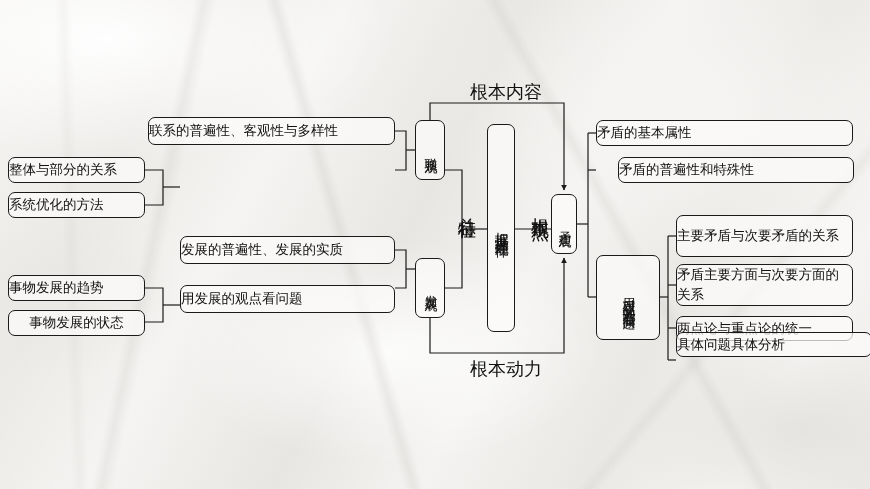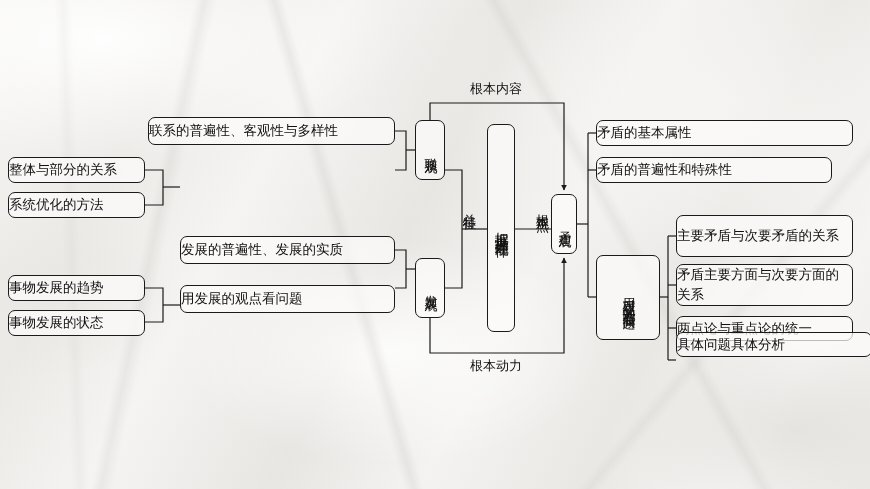--- a/index.html
+++ b/index.html
@@ -52,21 +52,21 @@
   .node.wrap{white-space:normal;align-items:center;}
   .node.vert{
     writing-mode:vertical-rl;
     text-orientation:upright;
     justify-content:center;align-items:center;
     letter-spacing:2px;
     padding:4px 1px;
     white-space:normal;
   }
   .lbl{
-    position:absolute;color:#111;font-size:13px;white-space:nowrap;text-align:center;
+    position:absolute;color:#111;font-size:18px;white-space:nowrap;text-align:center;
   }
   .lbl.vert{
     writing-mode:vertical-rl;text-orientation:upright;letter-spacing:2px;
     white-space:normal;line-height:1.1;
   }
 </style>
 </head>
 <body>
 
 <div id="marble"></div>
@@ -121,21 +121,21 @@
   <div class="node" style="left:8px;top:157px;width:137px;height:26px;">
     <span>整体与部分的关系</span>
   </div>
   <div class="node" style="left:8px;top:192px;width:137px;height:26px;">
     <span>系统优化的方法</span>
   </div>
 
   <div class="node" style="left:8px;top:275px;width:137px;height:26px;">
     <span>事物发展的趋势</span>
   </div>
-  <div class="node" style="left:8px;top:310px;width:137px;height:26px;">
+  <div class="node" style="left:8px;top:310px;width:137px;height:26px;justify-content:center;">
     <span>事物发展的状态</span>
   </div>
 
   <div class="node" style="left:148px;top:117px;width:247px;height:28px;">
     <span>联系的普遍性、客观性与多样性</span>
   </div>
   <div class="node" style="left:180px;top:236px;width:215px;height:28px;">
     <span>发展的普遍性、发展的实质</span>
   </div>
   <div class="node" style="left:180px;top:285px;width:215px;height:28px;">
@@ -158,21 +158,21 @@
   </div>
 
   <div class="lbl" style="left:470px;top:80px;">根本内容</div>
   <div class="lbl" style="left:470px;top:357px;">根本动力</div>
   <div class="lbl vert" style="left:462px;top:203px;width:14px;">总特征</div>
   <div class="lbl vert" style="left:521px;top:203px;width:28px;">根本观点</div>
 
   <div class="node" style="left:596px;top:120px;width:257px;height:26px;">
     <span>矛盾的基本属性</span>
   </div>
-  <div class="node" style="left:596px;top:157px;width:236px;height:26px;text-align:right;">
+  <div class="node" style="left:618px;top:157px;width:236px;height:26px;text-align:right;">
     <span>矛盾的普遍性和特殊性</span>
   </div>
 
   <div class="node vert" style="left:596px;top:255px;width:64px;height:85px;font-size:13px;">
     <span>用对立统一的观点看问题</span>
   </div>
 
   <div class="node wrap" style="left:676px;top:215px;width:177px;height:42px;text-align:right;">
     <span>主要矛盾与次要矛盾的关系</span>
   </div>

